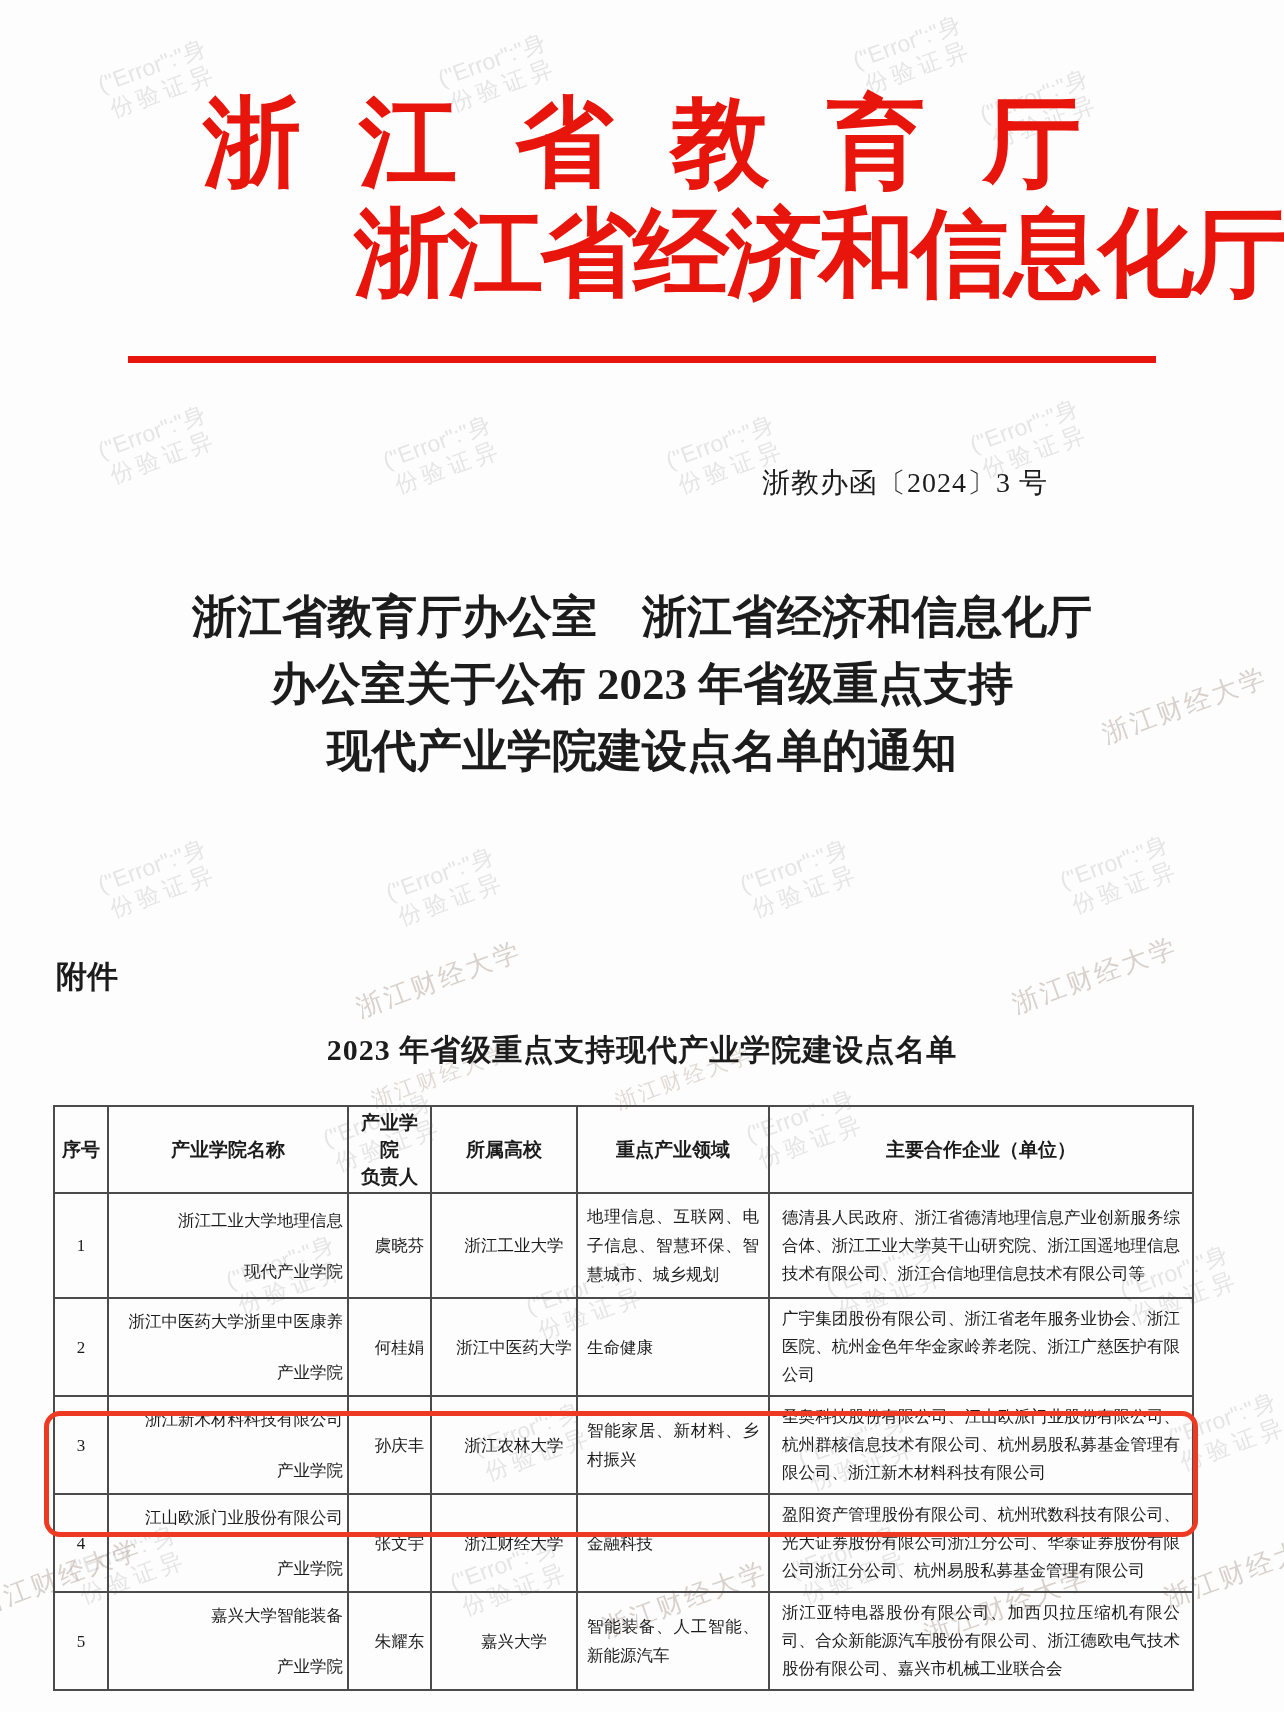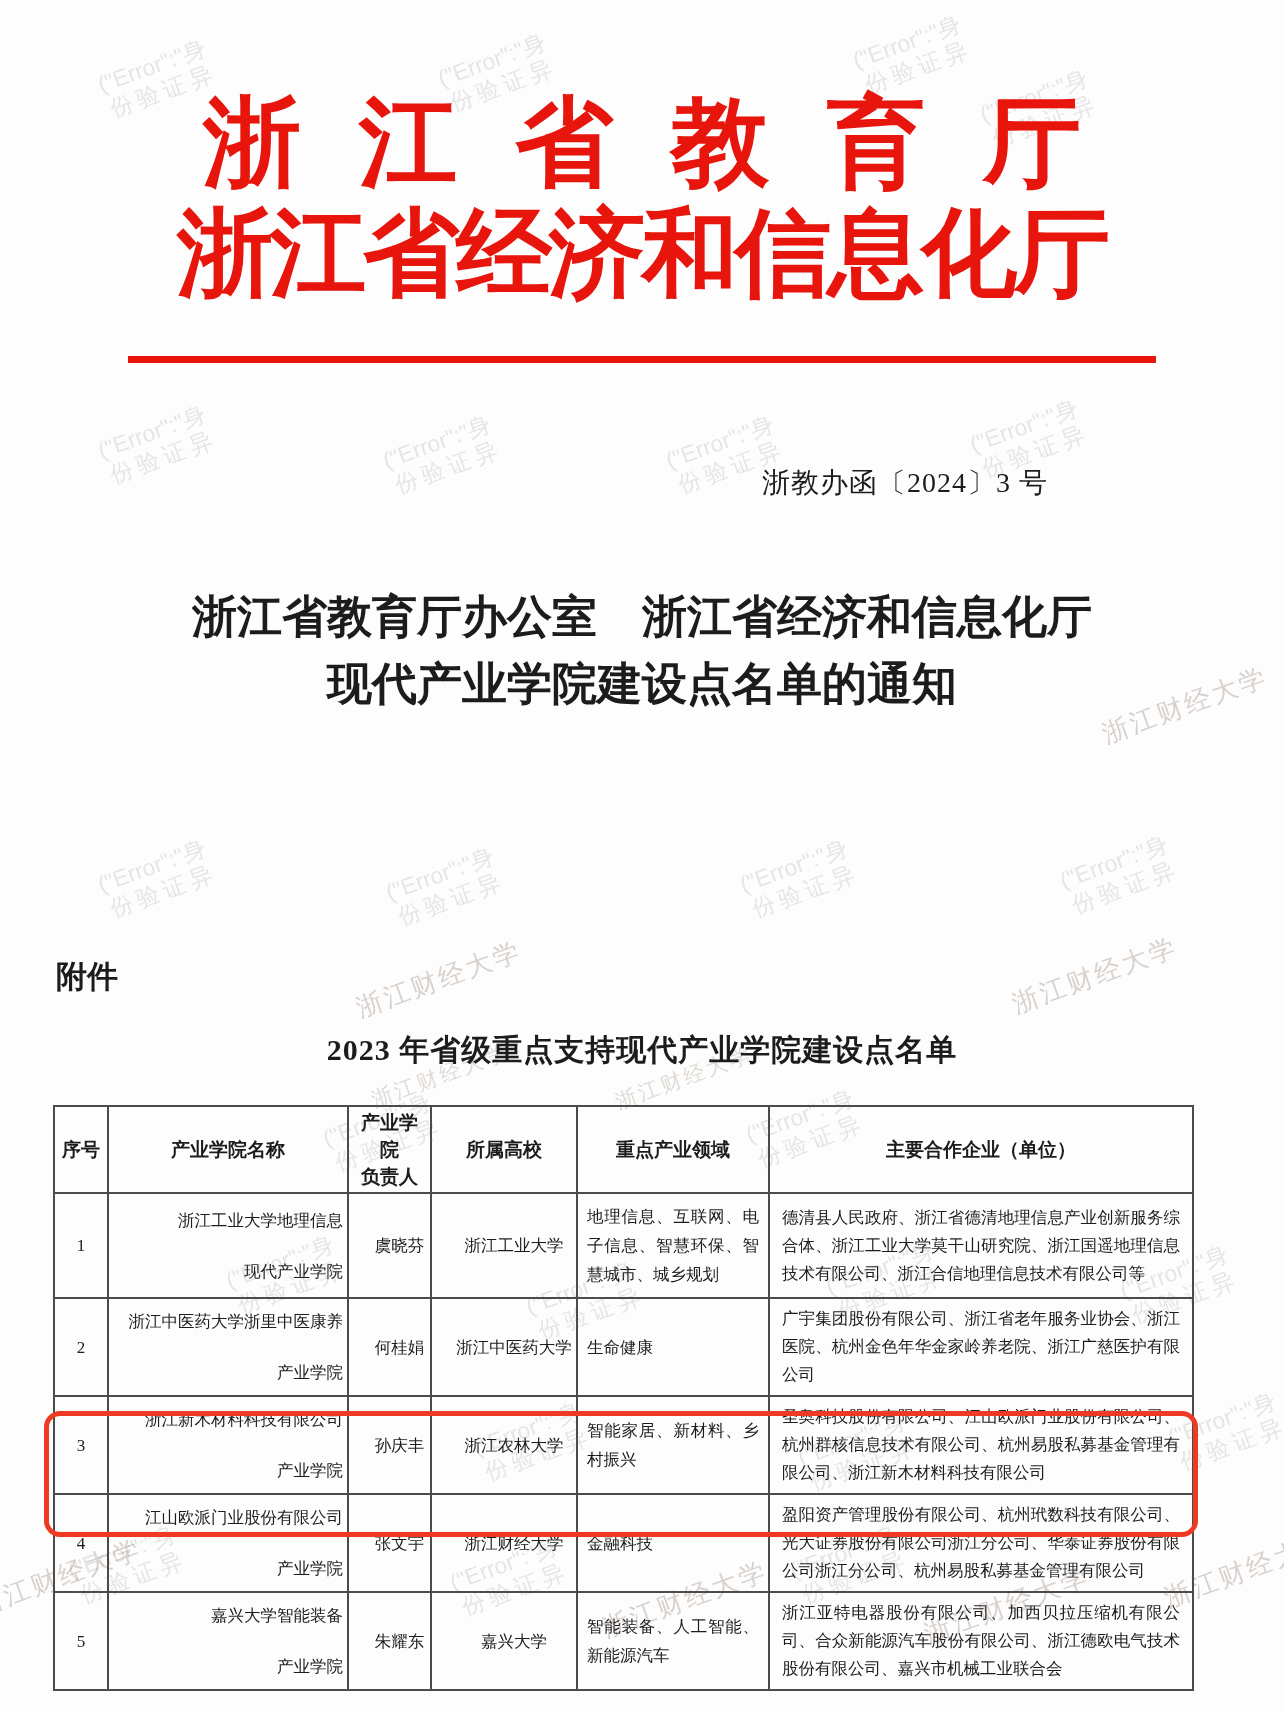--- a/index.html
+++ b/index.html
@@ -19,21 +19,21 @@
     color:var(--ink);
   }
   
   .lh1{
     position:absolute;top:92px;left:29px;width:1284px;
     text-align:center;font-size:98px;line-height:1.06;font-weight:700;
     color:var(--red);letter-spacing:58px;white-space:nowrap;
   }
   .lh2{
     position:absolute;top:203px;left:0;width:1284px;
-    text-align:center;font-size:96px;line-height:1.06;font-weight:700;
+    text-align:right;font-size:96px;line-height:1.06;font-weight:700;
     color:var(--red);letter-spacing:-3px;white-space:nowrap;
   }
   .red-rule{
     position:absolute;top:356px;left:128px;width:1028px;height:7px;
     background:var(--red);
   }
   
   .doc-number{
     position:absolute;top:464px;left:762px;
     font-size:28px;letter-spacing:1px;white-space:nowrap;
@@ -143,20 +143,21 @@
   </div>
 
   <div class="lh1">浙江省教育厅</div>
   <div class="lh2">浙江省经济和信息化厅</div>
   <div class="red-rule"></div>
 
   <div class="doc-number">浙教办函〔2024〕3 号</div>
 
   <div class="doc-title">
     <div>浙江省教育厅办公室　浙江省经济和信息化厅</div>
+    <div>办公室关于公布 2023 年省级重点支持</div>
     <div>现代产业学院建设点名单的通知</div>
   </div>
 
   <div class="attachment">附件</div>
   <div class="table-title">2023 年省级重点支持现代产业学院建设点名单</div>
 
   <table class="roster">
     <colgroup>
       <col style="width:54px">
         <col style="width:240px">

